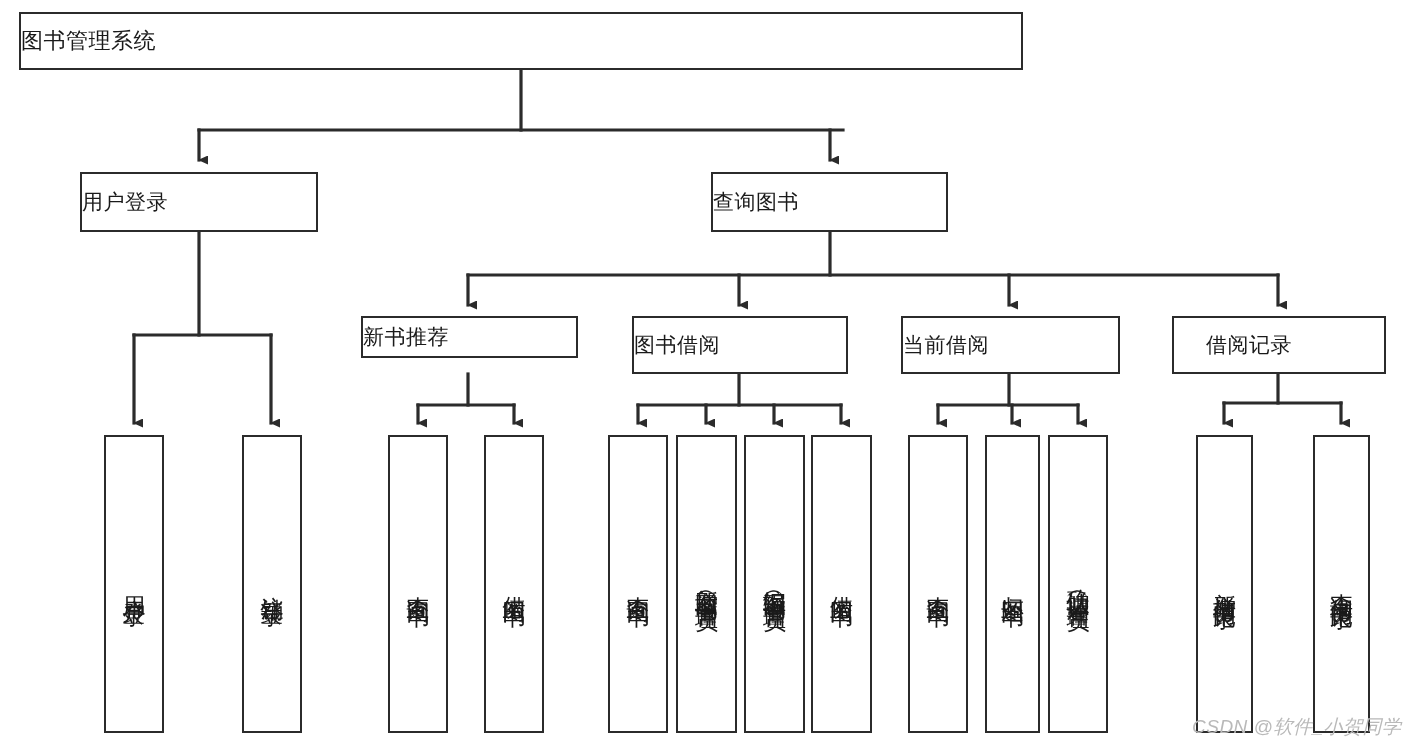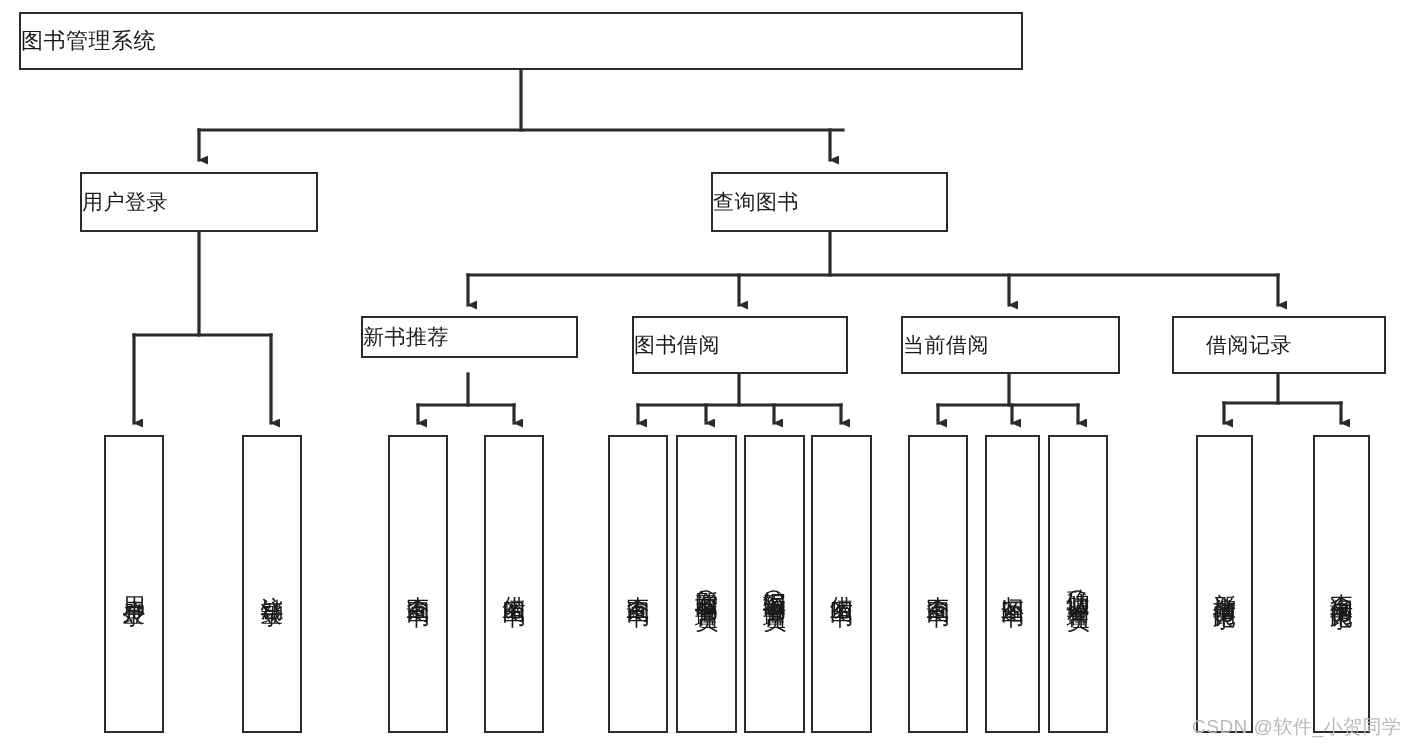--- a/index.html
+++ b/index.html
@@ -60,20 +60,21 @@
     line-height: 1.0;
     letter-spacing: 3px;
     white-space: nowrap;
   }
   .watermark {
     position: absolute;
     font-size: 19px;
     color: #b9b9b9;
     white-space: nowrap;
     letter-spacing: 0.5px;
+    font-style: italic;
   }
 </style>
 </head>
 <body>
 
 <div id="canvas">
 
   <svg class="connectors" viewBox="0 0 1405 747" xmlns="http://www.w3.org/2000/svg">
     <defs>
       <marker id="arrowhead" markerWidth="9" markerHeight="10" refX="4.5" refY="9" orient="auto" markerUnits="userSpaceOnUse">

